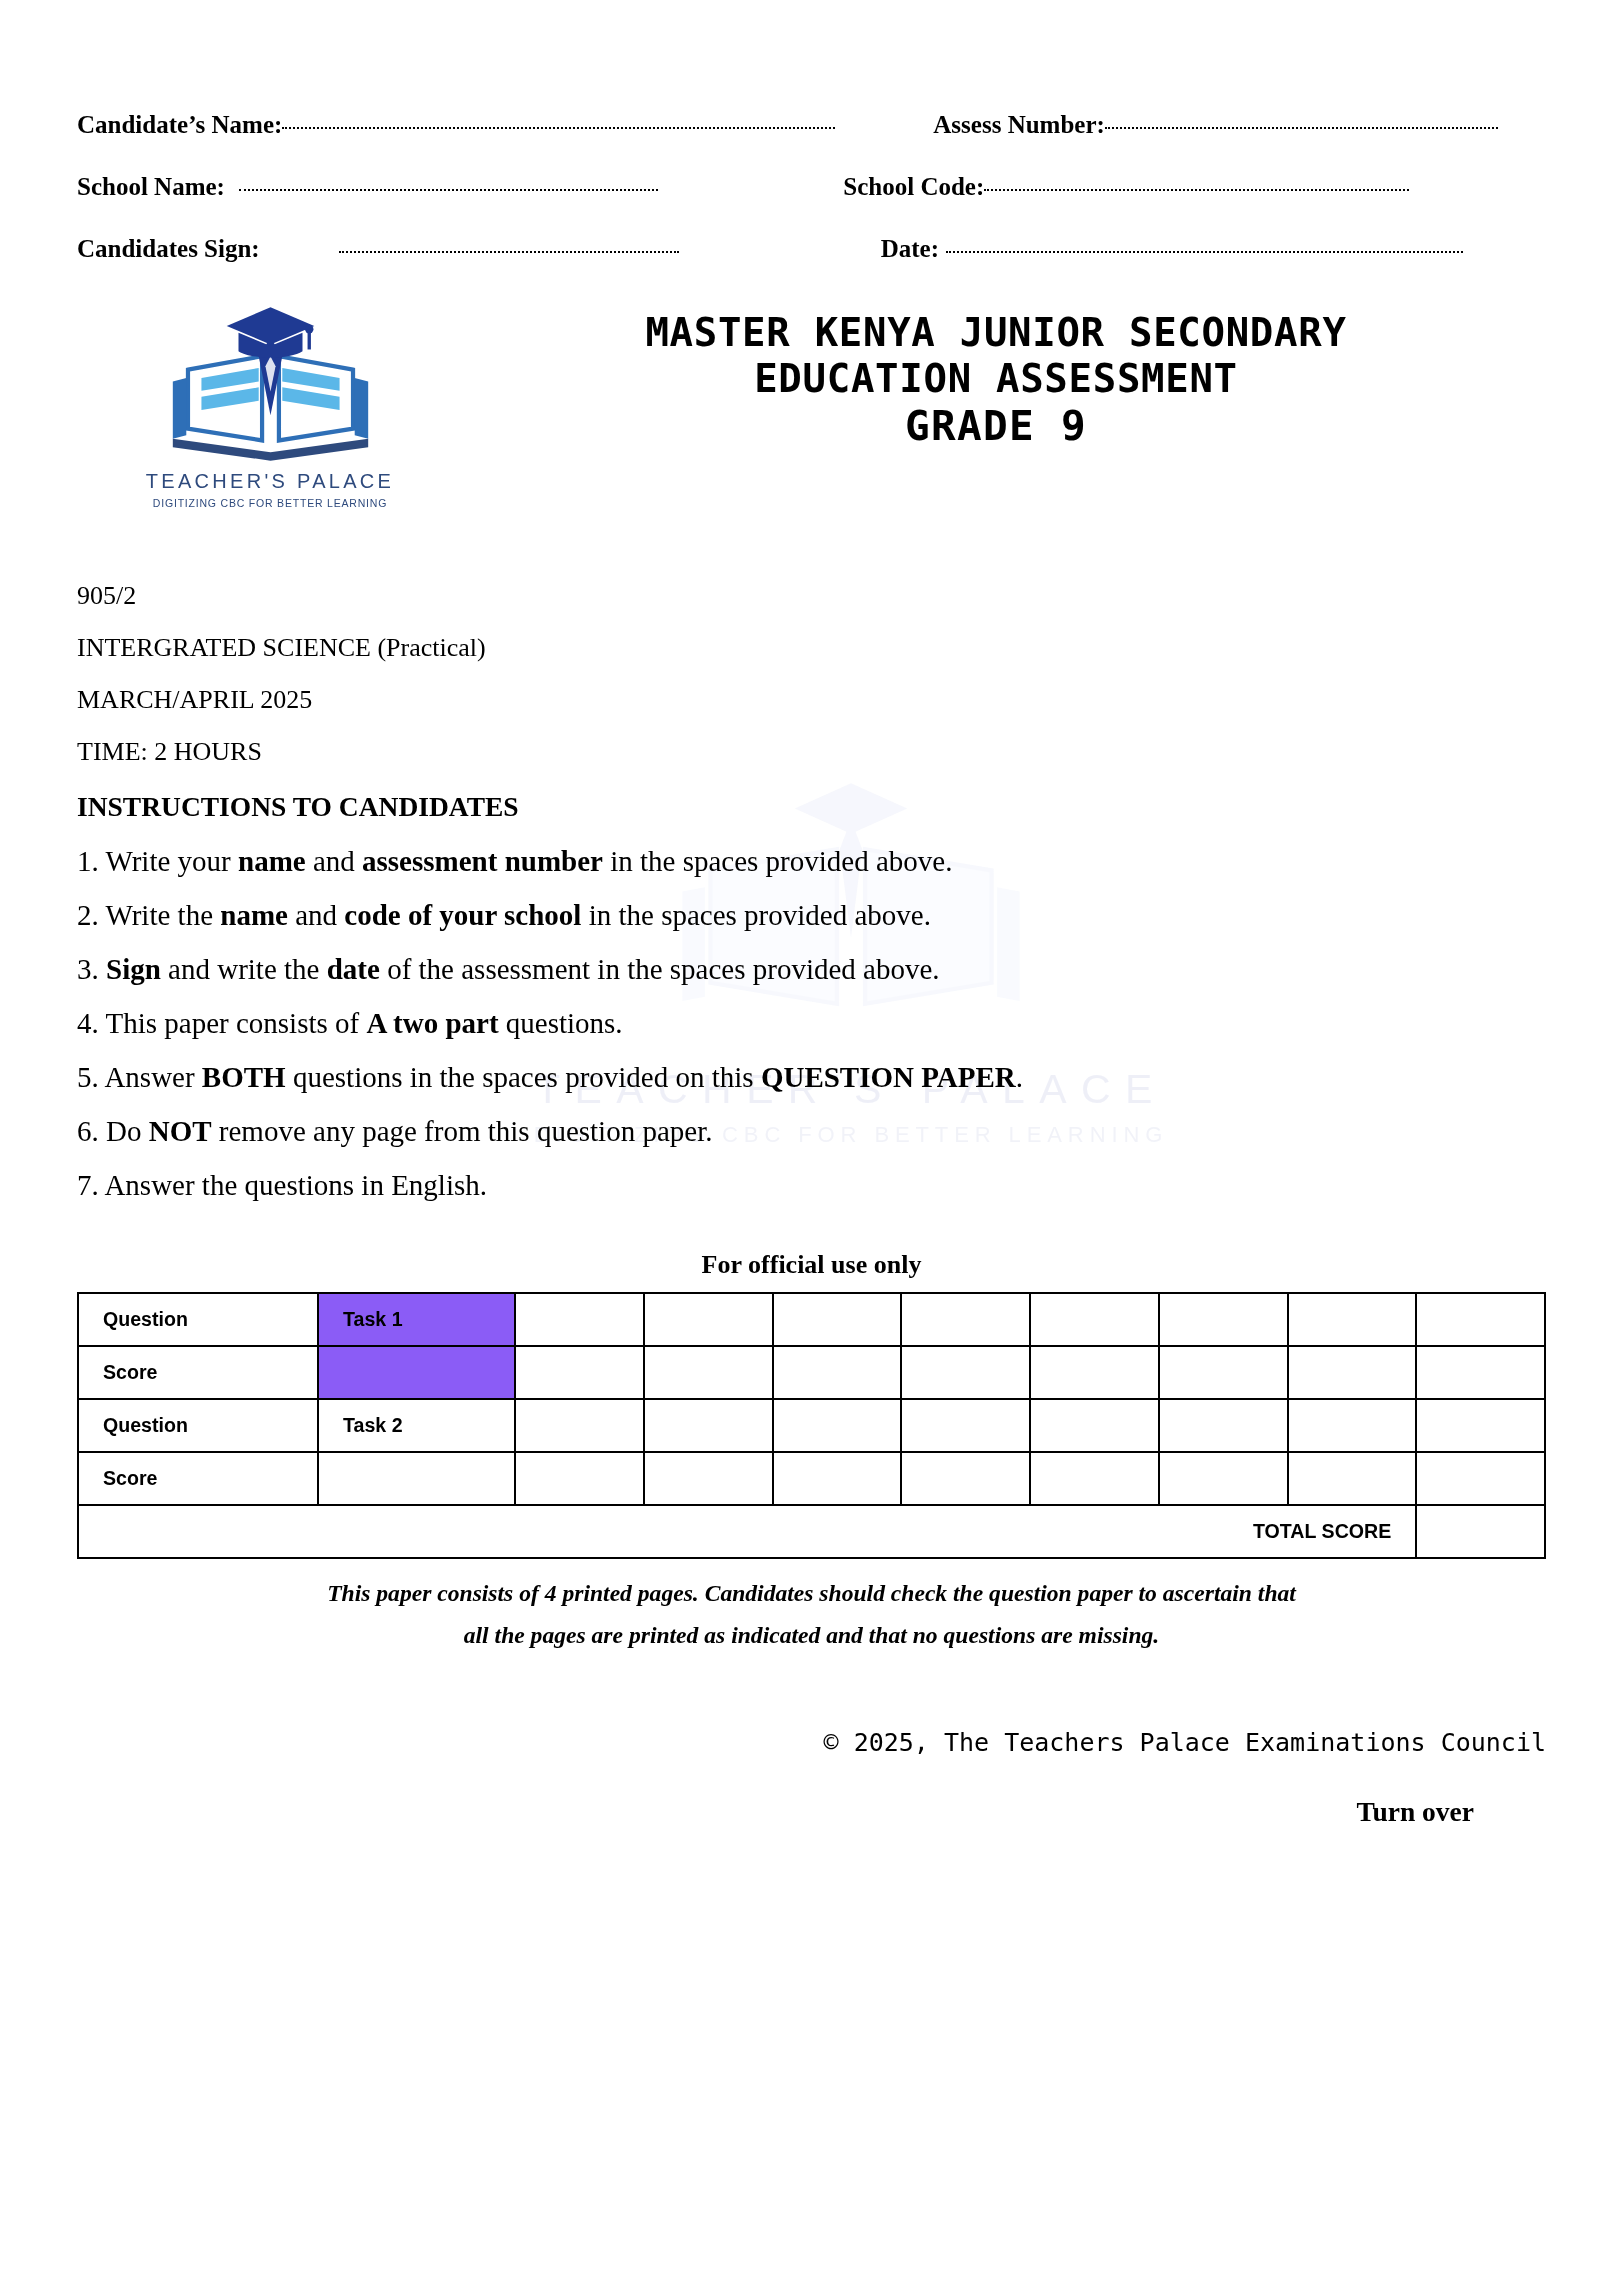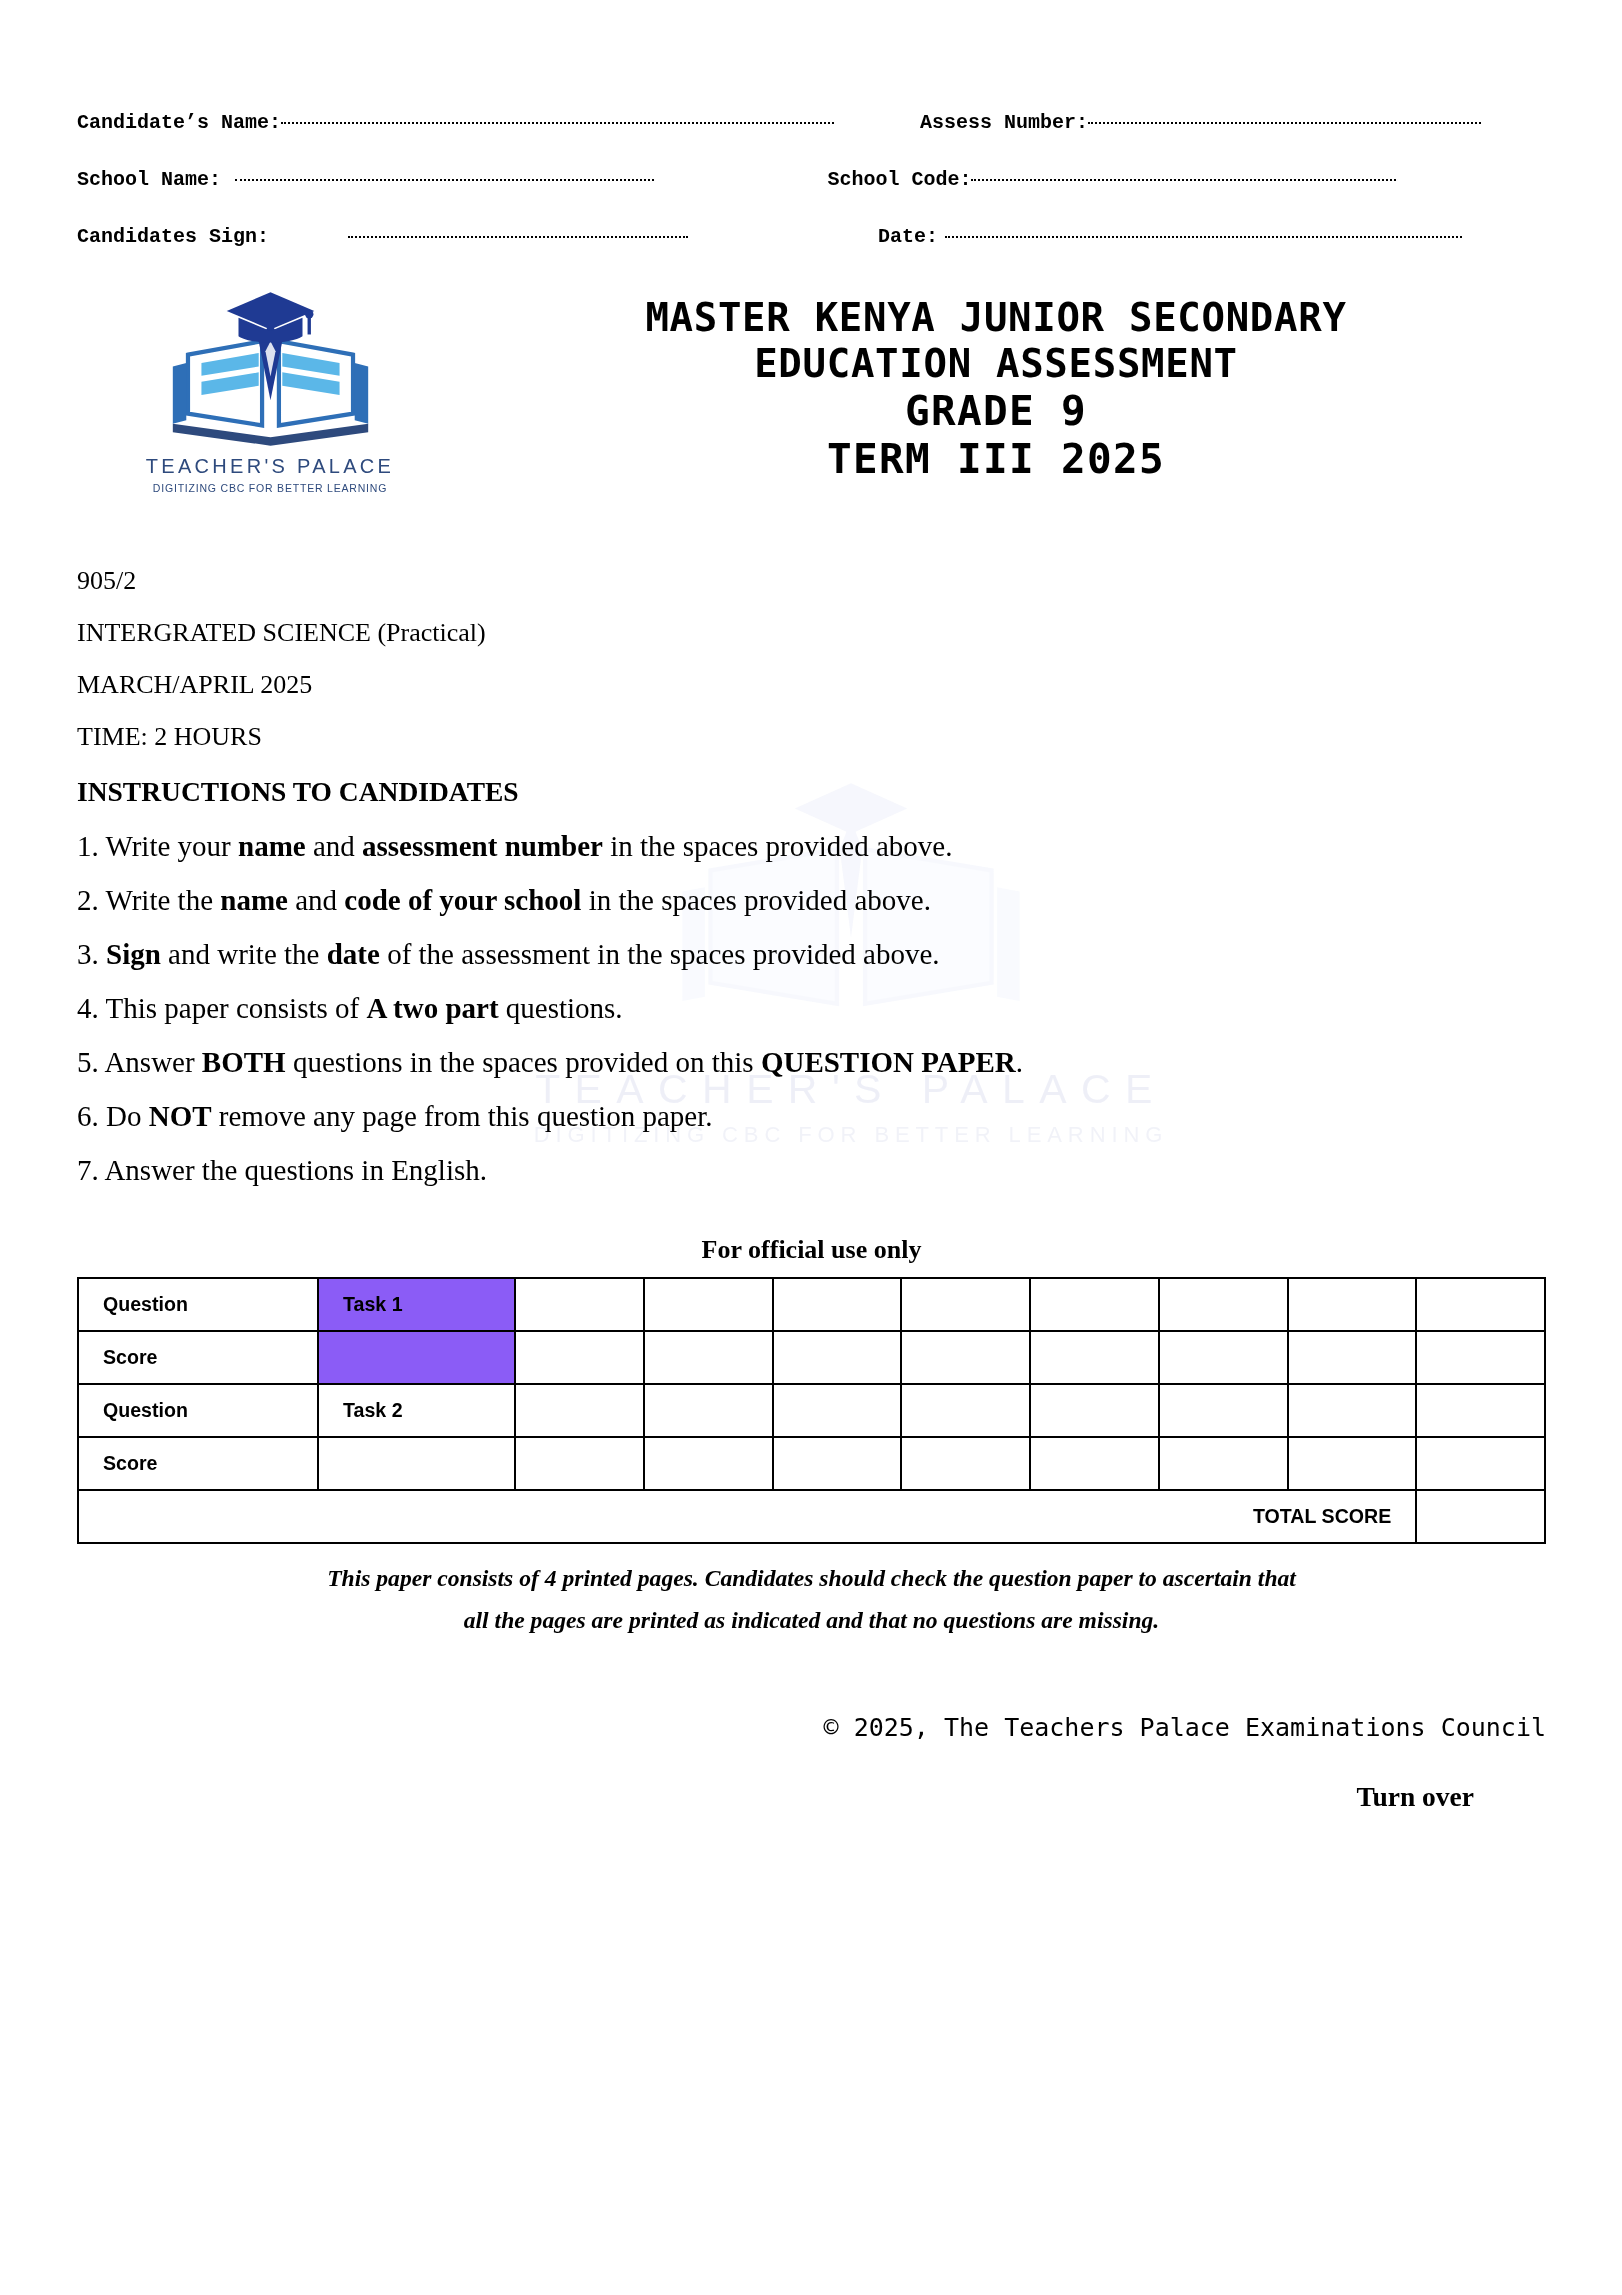--- a/index.html
+++ b/index.html
@@ -28,24 +28,25 @@
     position: absolute;
     left: 77px;
     top: 111px;
     width: 1469px;
   }
 
   
   .cand-row {
     display: flex;
     align-items: baseline;
-    font-family: Liberation Mono, monospace;
-    font-weight: bold;
-    font-size: 20px;
+    font-family: Liberation Serif, serif;
+    font-weight: bold;
+    font-size: 25px;
     margin-bottom: 34px;
+    gap: 12px;
   }
   .cand-left {
     display: flex;
     align-items: baseline;
     white-space: nowrap;
   }
   .cand-right {
     display: flex;
     align-items: baseline;
     white-space: nowrap;
@@ -293,21 +294,20 @@
           <path d="M206 30 L206 54" stroke="#1f3a93" stroke-width="4"></path>
         </svg>
         <div class="logo-name">TEACHER'S PALACE</div>
         <div class="logo-tag">DIGITIZING CBC FOR BETTER LEARNING</div>
       </div>
 
       <div class="maintitle">
         <div class="l1">MASTER KENYA JUNIOR SECONDARY</div>
         <div class="l2">EDUCATION ASSESSMENT</div>
         <div class="l3">GRADE 9</div>
-        <div class="l4">TERM III 2025</div>
       </div>
     </div>
 
     <div class="meta">
       <div>905/2</div>
       <div><span>INTERGRATED SCIENCE (</span><span class="ital">Practical</span><span>)</span></div>
       <div>MARCH/APRIL 2025</div>
       <div>TIME: 2 HOURS</div>
     </div>
 

